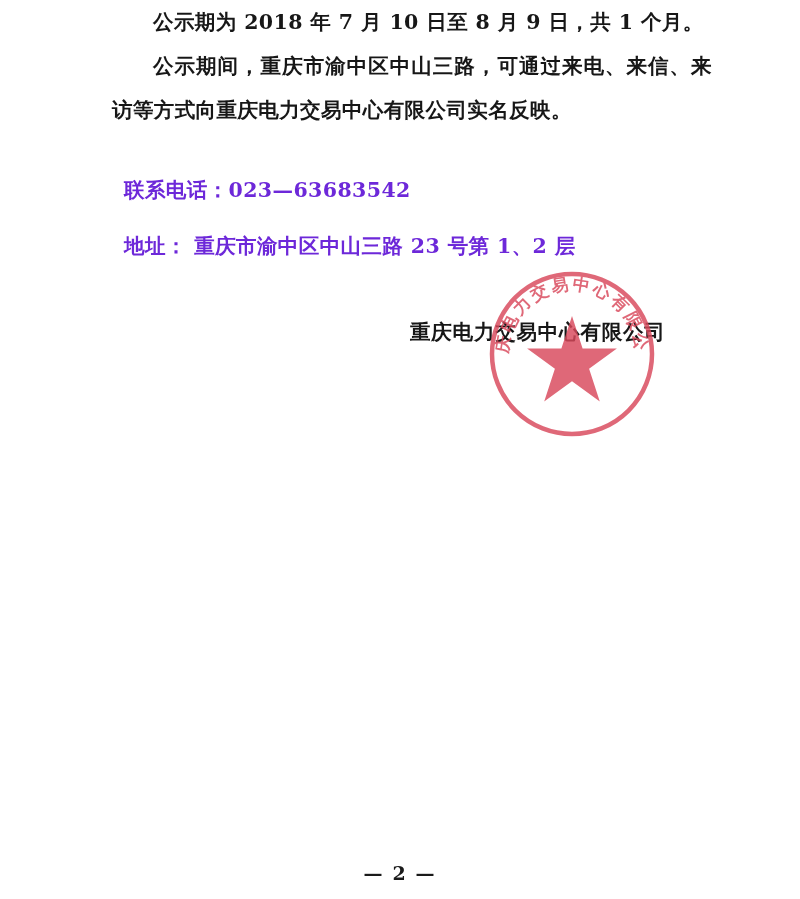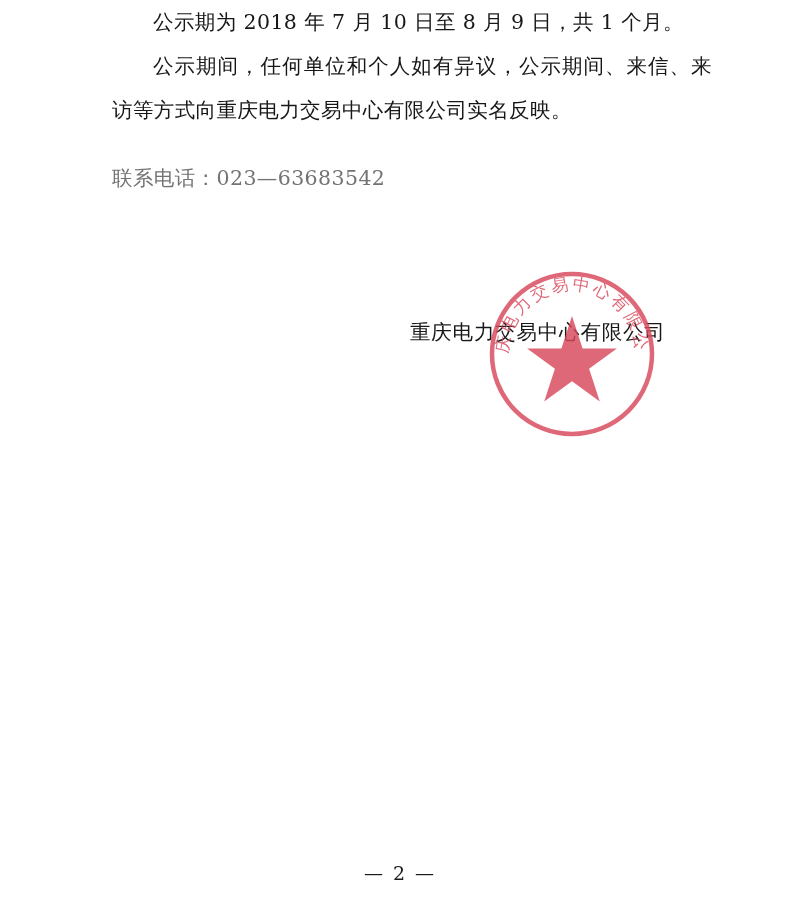--- a/index.html
+++ b/index.html
@@ -14,20 +14,21 @@
     font-family: "DejaVu Serif", "Liberation Serif", serif;
     color: #1a1a1a;
     overflow: hidden;
   }
 
   .page {
     position: absolute;
     inset: 0;
     width: 800px;
     height: 677px;
+    font-weight: bold;
   }
 
   .body-text {
     position: absolute;
     left: 112px;
     top: 0;
     width: 600px;
   }
 
   p.para {
@@ -45,25 +46,25 @@
   }
 
   .block-contact {
     position: absolute;
     left: 112px;
     top: 156px;
     width: 620px;
   }
 
   p.contact-line {
-    margin: 0;
+    margin: 12px;
     font-size: 20.5px;
     line-height: 44px;
     letter-spacing: 0.4px;
-    color: #737373;
+    color: #6d28d9;
   }
 
   .signature {
     position: absolute;
     left: 410px;
     top: 310px;
     width: 300px;
     text-align: left;
   }
   .signature p {
@@ -106,25 +107,26 @@
   .pn-left { margin-right: 8px; }
   .pn-right { margin-left: 8px; }
 </style>
 </head>
 <body>
 
 <div class="page">
 
   <div class="body-text">
     <p class="para indent">公示期为 2018 年 7 月 10 日至 8 月 9 日，共 1 个月。</p>
-    <p class="para indent">公示期间，任何单位和个人如有异议，公示期间、来信、来访等方式向重庆电力交易中心有限公司实名反映。</p>
+    <p class="para indent">公示期间，重庆市渝中区中山三路，可通过来电、来信、来访等方式向重庆电力交易中心有限公司实名反映。</p>
   </div>
 
   <div class="block-contact">
     <p class="contact-line">联系电话：023—63683542</p>
+    <p class="contact-line">地址： 重庆市渝中区中山三路 23 号第 1、2 层</p>
   </div>
 
   <div class="signature">
     <p>重庆电力交易中心有限公司</p>
   </div>
 
   <div class="seal">
     <svg viewBox="0 0 172 172" xmlns="http://www.w3.org/2000/svg">
       <defs>
         <path id="arcTop" d="M 86,86 m -64,0 a 64,64 0 1,1 128,0" fill="none"></path>

